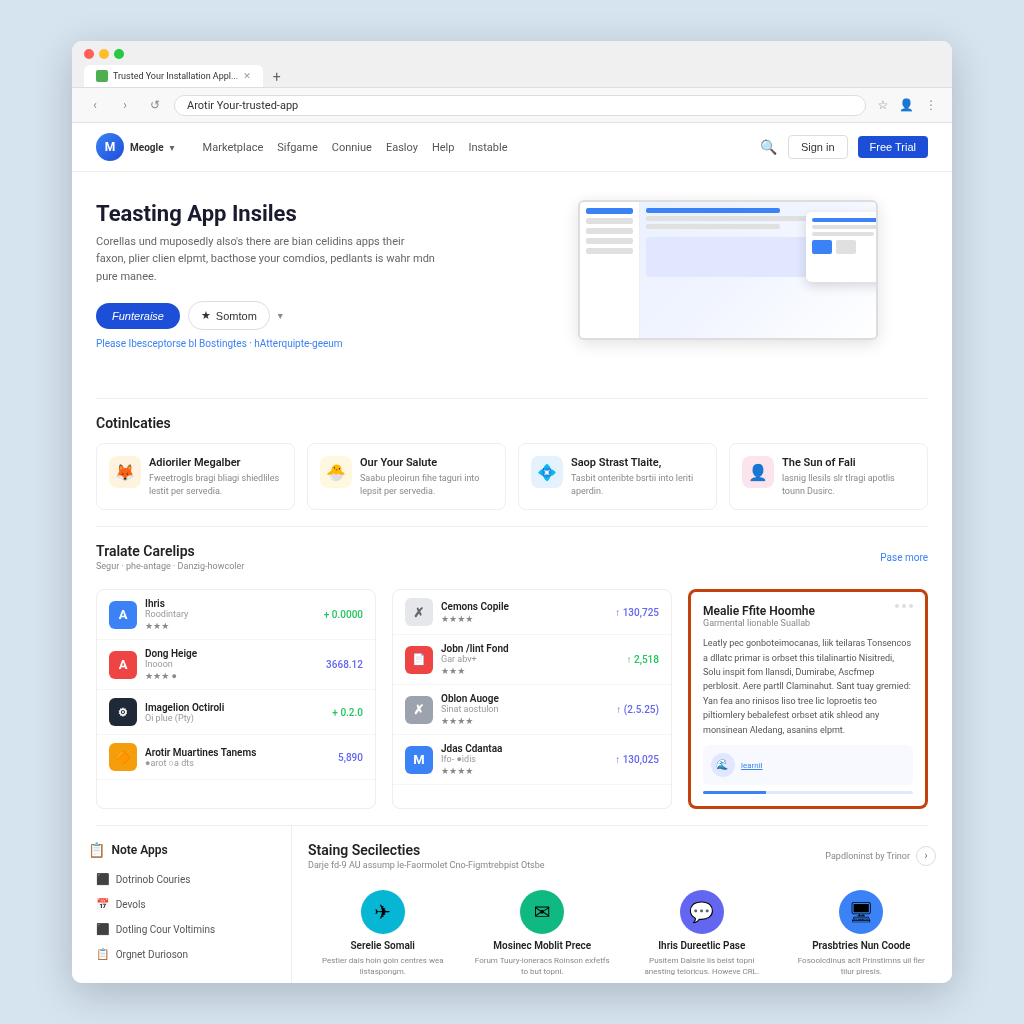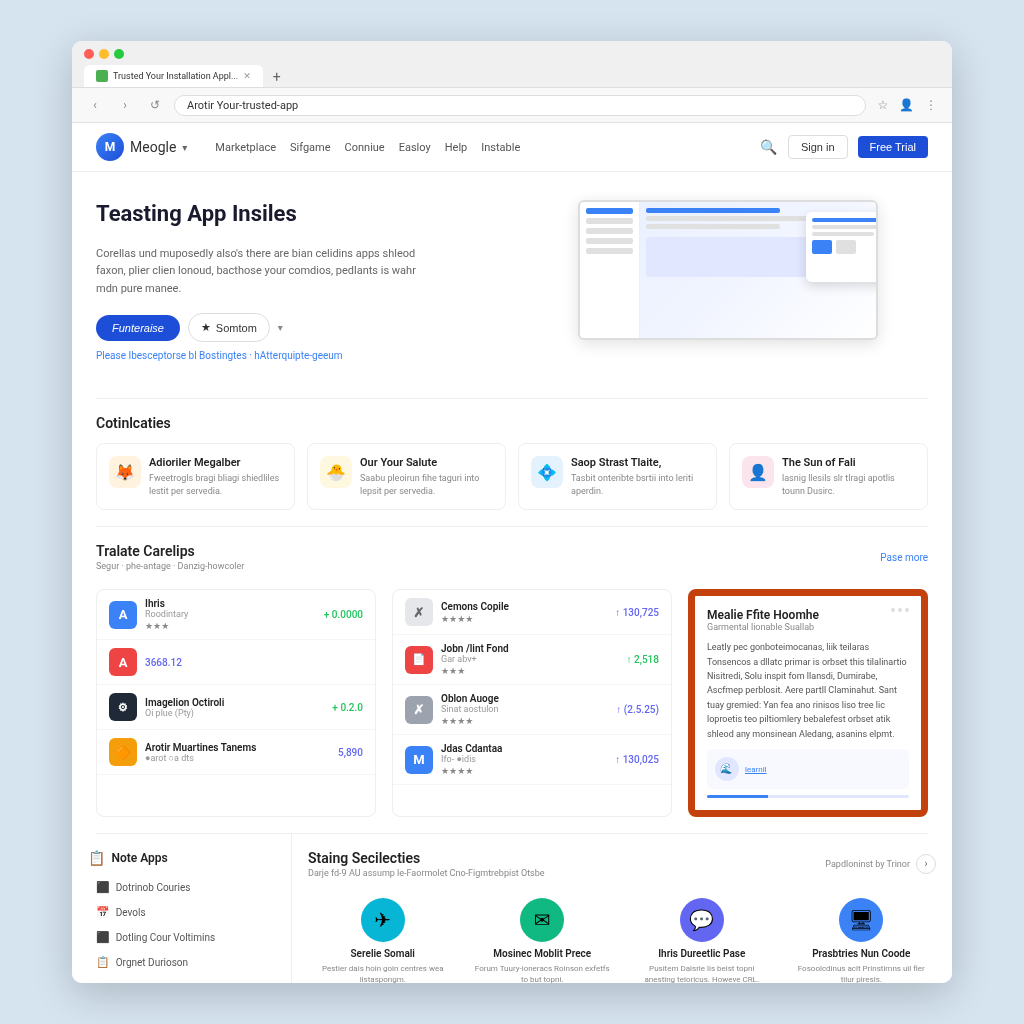--- a/index.html
+++ b/index.html
@@ -100,21 +100,21 @@
       display: flex; align-items: center; gap: 6px;
       margin-right: 12px;
     }
     .logo-icon {
       width: 28px; height: 28px;
       background: linear-gradient(135deg, #3b82f6, #1d4ed8);
       border-radius: 50%;
       display: flex; align-items: center; justify-content: center;
       color: #fff; font-size: 12px; font-weight: bold;
     }
-    .logo-text { font-weight: 400; font-size: 14px; color: #333; }
+    .logo-text { font-weight: 700; font-size: 10px; color: #333; }
     .logo-chevron { font-size: 10px; color: #666; }
     .nav-links { display: flex; gap: 14px; }
     .nav-link { font-size: 11px; color: #555; cursor: pointer; }
     .nav-right { margin-left: auto; display: flex; align-items: center; gap: 10px; }
     .search-icon-btn { color: #666; font-size: 14px; cursor: pointer; }
     .signin-btn {
       font-size: 11px; color: #333;
       padding: 5px 12px; border: 1px solid #ddd;
       border-radius: 4px; cursor: pointer; background: #fff;
     }
@@ -125,21 +125,21 @@
       border-radius: 4px; cursor: pointer; border: none;
     }
     
     .hero {
       display: flex;
       padding: 28px 24px;
       gap: 20px;
       background: #fff;
     }
     .hero-text { flex: 1; }
-    .hero-title { font-size: 22px; font-weight: 700; color: #1a1a2e; margin-bottom: 16px; line-height: 1.3; }
+    .hero-title { font-size: 22px; font-weight: 700; color: #1a1a2e; margin-bottom: 4px; line-height: 1.3; }
     .hero-desc { font-size: 11px; color: #666; line-height: 1.6; margin-bottom: 16px; max-width: 340px; }
     .hero-actions { display: flex; gap: 8px; align-items: center; }
     .btn-primary {
       background: #1d4ed8; color: #fff;
       border: none; border-radius: 20px;
       padding: 7px 16px; font-size: 11px; cursor: pointer; font-style: italic;
     }
     .btn-secondary {
       background: #fff; color: #333;
       border: 1px solid #ddd; border-radius: 20px;
@@ -250,21 +250,21 @@
       flex-shrink: 0;
     }
     .app-info { flex: 1; }
     .app-name { font-size: 10px; font-weight: 600; color: #222; }
     .app-cat { font-size: 9px; color: #999; }
     .app-rating { font-size: 9px; color: #888; margin-top: 2px; }
     .app-price { font-size: 10px; color: #22c55e; font-weight: 500; white-space: nowrap; }
     .app-price.paid { color: #6366f1; }
     
     .feature-panel {
-      border: 7px solid #c2410c;
+      border: 3px solid #c2410c;
       border-radius: 8px;
       padding: 12px;
     }
     .feature-panel-header {
       display: flex;
       justify-content: space-between;
       align-items: flex-start;
       margin-bottom: 8px;
     }
     .feature-title { font-size: 12px; font-weight: 600; color: #222; }
@@ -418,21 +418,21 @@
       <div class="nav-right">
         <span class="search-icon-btn">🔍</span>
         <button class="signin-btn">Sign in</button>
         <button class="cta-btn">Free Trial</button>
       </div>
     </div>
 
     <div class="hero">
       <div class="hero-text">
         <h1 class="hero-title">Teasting App Insiles</h1>
-        <p class="hero-desc">Corellas und muposedly also's there are bian celidins apps shleod faxon, plier clien lonoud, bacthose your comdios, pedlants is wahr mdn pure manee.</p>
+        <p class="hero-desc">Corellas und muposedly also's there are bian celidins apps their faxon, plier clien elpmt, bacthose your comdios, pedlants is wahr mdn pure manee.</p>
         <div class="hero-actions">
           <button class="btn-primary">Funteraise</button>
           <button class="btn-secondary">
             <span>★</span>
             <span>Somtom</span>
           </button>
           <button class="btn-dropdown">▾</button>
         </div>
         <div class="hero-sub-text">Please Ibesceptorse bl Bostingtes · hAtterquipte-geeum</div>
       </div>
@@ -523,20 +523,25 @@
           <div class="app-icon" style="background:#3b82f6;">A</div>
           <div class="app-info">
             <div class="app-name">Ihris</div>
             <div class="app-cat">Roodintary</div>
             <div class="app-rating">★★★</div>
           </div>
           <div class="app-price">+ 0.0000</div>
         </div>
         <div class="app-row">
           <div class="app-icon" style="background:#ef4444;">A</div>
+          <div class="app-info">
+            <div class="app-name">Dong Heige</div>
+            <div class="app-cat">Inooon</div>
+            <div class="app-rating">★★★ ●</div>
+          </div>
           <div class="app-price paid">3668.12</div>
         </div>
         <div class="app-row">
           <div class="app-icon" style="background:#1f2937;font-size:11px;">⚙</div>
           <div class="app-info">
             <div class="app-name">Imagelion Octiroli</div>
             <div class="app-cat">Oi plue (Pty)</div>
           </div>
           <div class="app-price">+ 0.2.0</div>
         </div>

